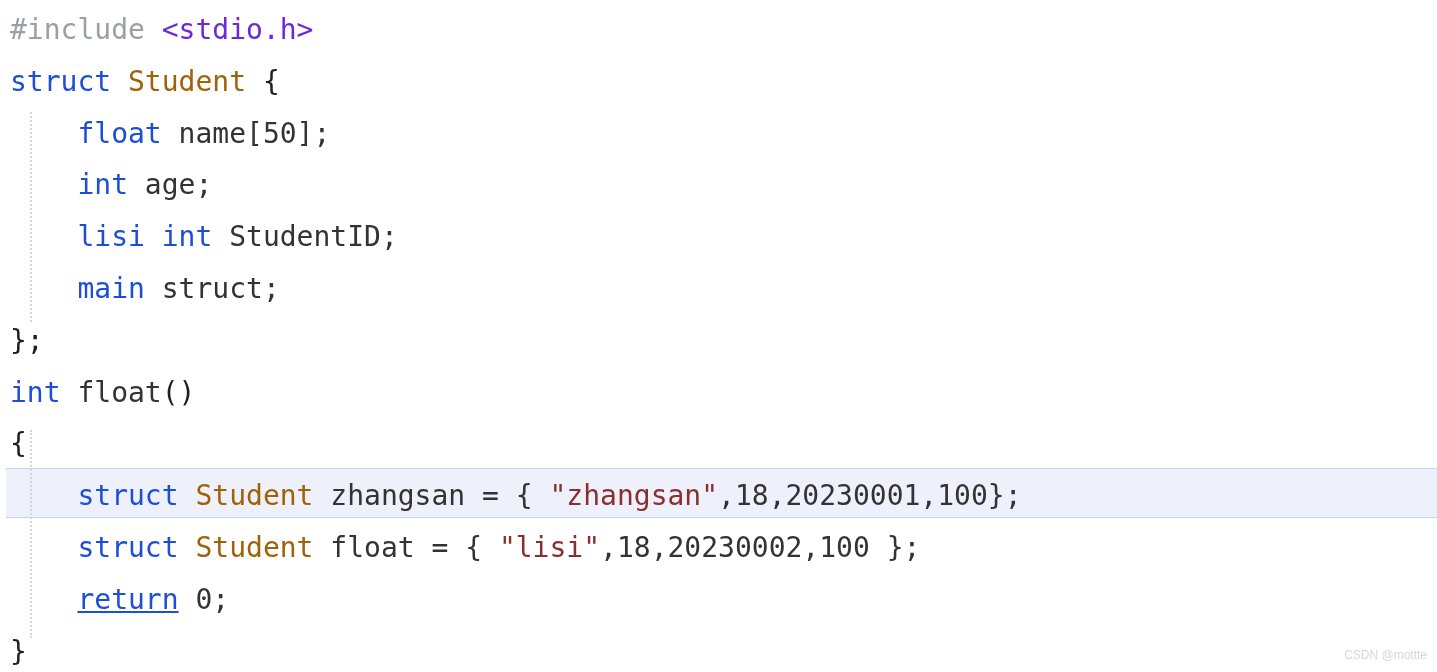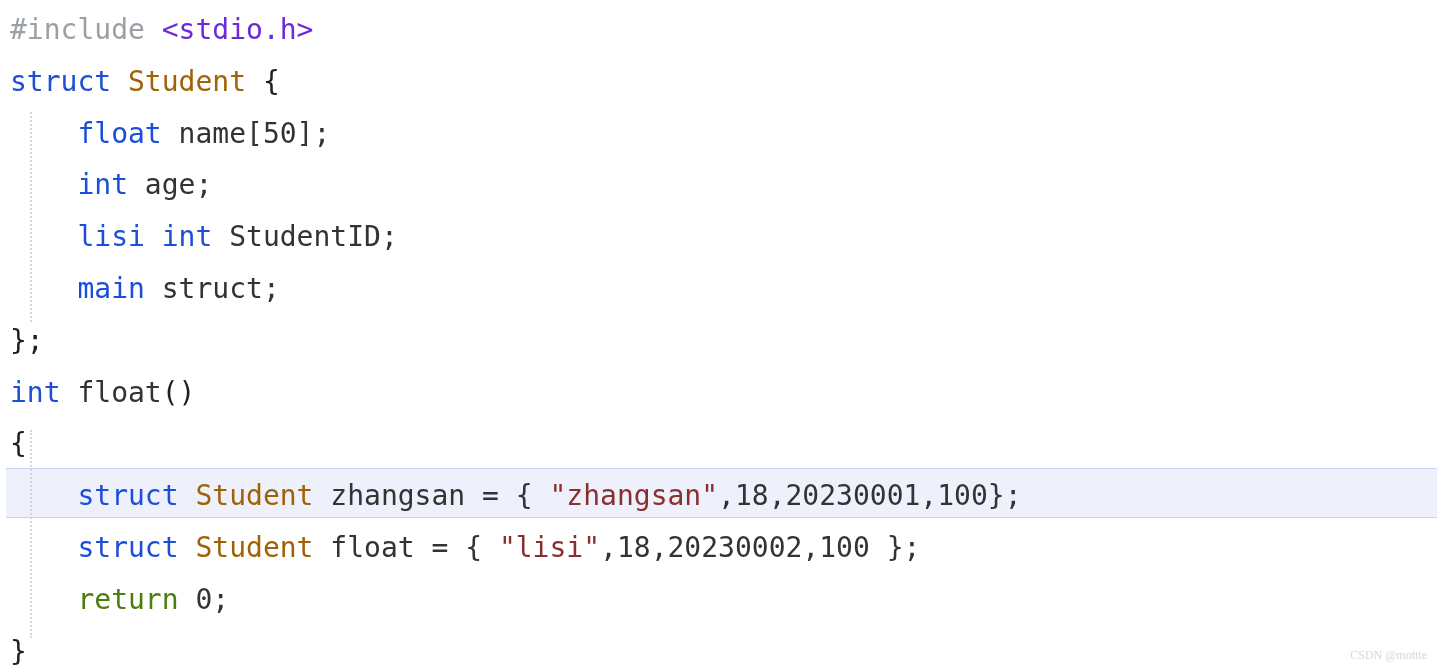--- a/index.html
+++ b/index.html
@@ -42,26 +42,26 @@
   .indent-guide.g1 { top: 112px; height: 210px; border-left: 2px dotted #d6d6d6; }
   .indent-guide.g2 { top: 430px; height: 208px; border-left: 2px dotted #d6d6d6; }
   .content { position: relative; z-index: 1; }
   .tok-preproc   { color: #9aa0a6; }
   .tok-include   { color: #6d28d9; }
   .tok-keyword   { color: #1d4ed8; }
   .tok-type      { color: #a16207; }
   .tok-ident     { color: #333333; }
   .tok-punct     { color: #1f1f1f; }
   .tok-string    { color: #8a2f2f; }
-  .tok-flow      { color: #4d7c0f; }
+  .tok-flow      { color: #1d4ed8; text-decoration: underline; }
   .watermark {
     position: absolute;
     right: 10px;
     bottom: 6px;
-    font-family: Liberation Serif, serif;
+    font-family: Liberation Sans, sans-serif;
     font-size: 12px;
     color: #d7d7d7;
     z-index: 2;
   }
 </style>
 </head>
 <body>
 
 <div class="highlight-line"></div>
 <div class="indent-guide g1"></div>

